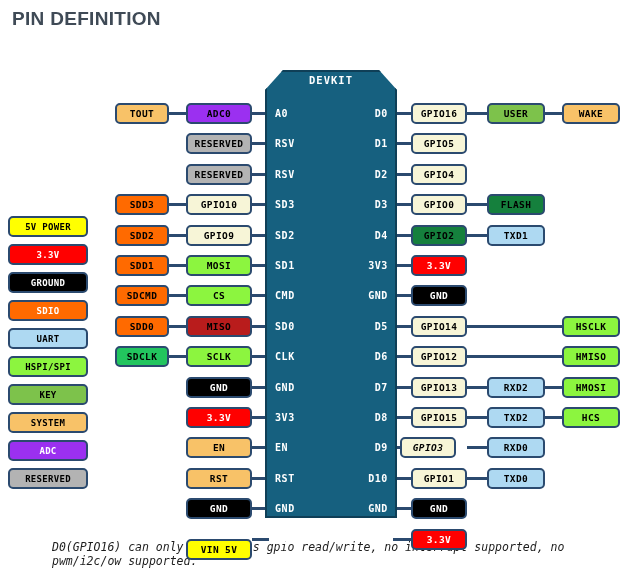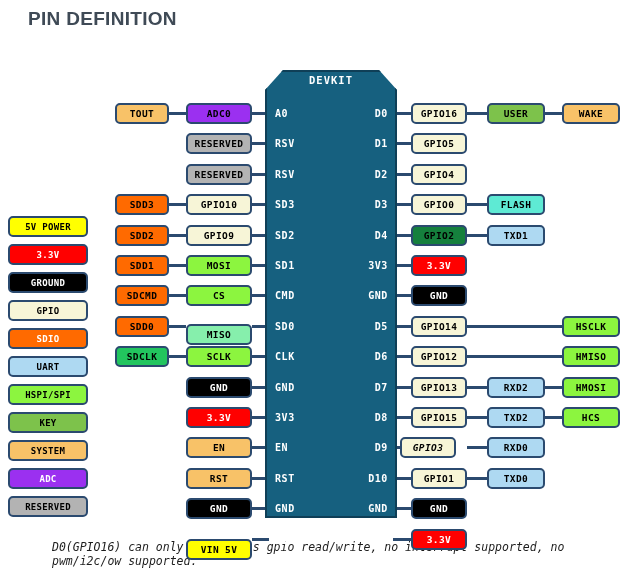--- a/index.html
+++ b/index.html
@@ -4,21 +4,21 @@
 <style>
   html,body{margin:0;padding:0;}
   body{
     width:640px;height:569px;background:#ffffff;
     font-family:"DejaVu Sans Mono","Liberation Mono",monospace;
     position:relative;overflow:hidden;
   }
   #page-title{
     position:absolute;left:12px;top:8px;
     font-family:"Liberation Sans","DejaVu Sans",sans-serif;
-    font-size:19px;font-weight:bold;color:#3f4a56;letter-spacing:.3px;margin-left:16px;
+    font-size:19px;font-weight:bold;color:#3f4a56;letter-spacing:.3px;
   }
   
   .box{
     position:absolute;box-sizing:border-box;
     height:21px;border:2px solid #2b4a6f;border-radius:5px;
     display:flex;align-items:center;justify-content:center;
     font-size:9.5px;font-weight:bold;letter-spacing:.4px;
     font-family:"DejaVu Sans Mono","Liberation Mono",monospace;
     white-space:nowrap;z-index:3;text-align:center;
   }
@@ -156,33 +156,33 @@
       <div class="box" style="left: 411px; width: 56px; top: 103px; background: rgb(247, 245, 215); color: rgb(0, 0, 0);">GPIO16</div>
       <div class="box" style="left: 487px; width: 58px; top: 103px; background: rgb(125, 194, 75); color: rgb(0, 0, 0);">USER</div>
       <div class="box" style="left: 562px; width: 58px; top: 103px; background: rgb(248, 194, 104); color: rgb(0, 0, 0);">WAKE</div>
       <div class="box" style="left: 186px; width: 66px; top: 133.4px; background: rgb(179, 179, 179); color: rgb(0, 0, 0);">RESERVED</div>
       <div class="box" style="left: 411px; width: 56px; top: 133.4px; background: rgb(247, 245, 215); color: rgb(0, 0, 0);">GPIO5</div>
       <div class="box" style="left: 186px; width: 66px; top: 163.8px; background: rgb(179, 179, 179); color: rgb(0, 0, 0);">RESERVED</div>
       <div class="box" style="left: 411px; width: 56px; top: 163.8px; background: rgb(247, 245, 215); color: rgb(0, 0, 0);">GPIO4</div>
       <div class="box" style="left: 115px; width: 54px; top: 194.2px; background: rgb(255, 106, 0); color: rgb(0, 0, 0);">SDD3</div>
       <div class="box" style="left: 186px; width: 66px; top: 194.2px; background: rgb(247, 245, 215); color: rgb(0, 0, 0);">GPIO10</div>
       <div class="box" style="left: 411px; width: 56px; top: 194.2px; background: rgb(247, 245, 215); color: rgb(0, 0, 0);">GPIO0</div>
-      <div class="box" style="left: 487px; width: 58px; top: 194.2px; background: #5eead4; color: rgb(0, 0, 0);">FLASH</div>
+      <div class="box" style="left: 487px; width: 58px; top: 194.2px; background: #15803d; color: rgb(0, 0, 0);">FLASH</div>
       <div class="box" style="left: 115px; width: 54px; top: 224.6px; background: rgb(255, 106, 0); color: rgb(0, 0, 0);">SDD2</div>
       <div class="box" style="left: 186px; width: 66px; top: 224.6px; background: rgb(247, 245, 215); color: rgb(0, 0, 0);">GPIO9</div>
       <div class="box" style="left: 411px; width: 56px; top: 224.6px; background: #15803d; color: rgb(0, 0, 0);">GPIO2</div>
       <div class="box" style="left: 487px; width: 58px; top: 224.6px; background: rgb(174, 217, 242); color: rgb(0, 0, 0);">TXD1</div>
       <div class="box" style="left: 115px; width: 54px; top: 255px; background: rgb(255, 106, 0); color: rgb(0, 0, 0);">SDD1</div>
       <div class="box" style="left: 186px; width: 66px; top: 255px; background: rgb(140, 245, 63); color: rgb(0, 0, 0);">MOSI</div>
       <div class="box" style="left: 411px; width: 56px; top: 255px; background: rgb(255, 0, 0); color: rgb(255, 255, 255);">3.3V</div>
       <div class="box" style="left: 115px; width: 54px; top: 285.4px; background: rgb(255, 106, 0); color: rgb(0, 0, 0);">SDCMD</div>
       <div class="box" style="left: 186px; width: 66px; top: 285.4px; background: rgb(140, 245, 63); color: rgb(0, 0, 0);">CS</div>
       <div class="box" style="left: 411px; width: 56px; top: 285.4px; background: rgb(0, 0, 0); color: rgb(255, 255, 255);">GND</div>
       <div class="box" style="left: 115px; width: 54px; top: 315.8px; background: rgb(255, 106, 0); color: rgb(0, 0, 0);">SDD0</div>
-      <div class="box" style="left: 186px; width: 66px; top: 315.8px; background: #86efac; color: rgb(0, 0, 0); margin-top: 8px;">MISO</div>
+      <div class="box" style="left: 186px; width: 66px; top: 315.8px; background: #b91c1c; color: rgb(0, 0, 0);">MISO</div>
       <div class="box" style="left: 411px; width: 56px; top: 315.8px; background: rgb(247, 245, 215); color: rgb(0, 0, 0);">GPIO14</div>
       <div class="box" style="left: 562px; width: 58px; top: 315.8px; background: rgb(140, 245, 63); color: rgb(0, 0, 0);">HSCLK</div>
       <div class="box" style="left: 115px; width: 54px; top: 346.2px; background: #22c55e; color: rgb(0, 0, 0);">SDCLK</div>
       <div class="box" style="left: 186px; width: 66px; top: 346.2px; background: rgb(140, 245, 63); color: rgb(0, 0, 0);">SCLK</div>
       <div class="box" style="left: 411px; width: 56px; top: 346.2px; background: rgb(247, 245, 215); color: rgb(0, 0, 0);">GPIO12</div>
       <div class="box" style="left: 562px; width: 58px; top: 346.2px; background: rgb(140, 245, 63); color: rgb(0, 0, 0);">HMISO</div>
       <div class="box" style="left: 186px; width: 66px; top: 376.6px; background: rgb(0, 0, 0); color: rgb(255, 255, 255);">GND</div>
       <div class="box" style="left: 411px; width: 56px; top: 376.6px; background: rgb(247, 245, 215); color: rgb(0, 0, 0);">GPIO13</div>
       <div class="box" style="left: 487px; width: 58px; top: 376.6px; background: rgb(174, 217, 242); color: rgb(0, 0, 0);">RXD2</div>
       <div class="box" style="left: 562px; width: 58px; top: 376.6px; background: rgb(140, 245, 63); color: rgb(0, 0, 0);">HMOSI</div>
@@ -200,21 +200,20 @@
       <div class="box" style="left: 411px; width: 56px; top: 498.2px; background: rgb(0, 0, 0); color: rgb(255, 255, 255);">GND</div>
       <div class="box" style="left: 186px; width: 66px; top: 528.6px; background: rgb(255, 255, 0); color: rgb(0, 0, 0); margin-top: 10px;">VIN 5V</div>
       <div class="box" style="left: 411px; width: 56px; top: 528.6px; background: rgb(255, 0, 0); color: rgb(255, 255, 255);">3.3V</div>
     </div>
 </div>
 
 <div id="legend">
     <div class="lg" style="background: rgb(255, 255, 0); color: rgb(0, 0, 0);">5V POWER</div>
     <div class="lg" style="background: rgb(255, 0, 0); color: rgb(255, 255, 255);">3.3V</div>
     <div class="lg" style="background: rgb(0, 0, 0); color: rgb(255, 255, 255);">GROUND</div>
-    <div class="lg" style="background: rgb(247, 245, 215); color: rgb(0, 0, 0);">GPIO</div>
     <div class="lg" style="background: rgb(255, 106, 0); color: rgb(255, 255, 255);">SDIO</div>
     <div class="lg" style="background: rgb(174, 217, 242); color: rgb(0, 0, 0);">UART</div>
     <div class="lg" style="background: rgb(140, 245, 63); color: rgb(0, 0, 0);">HSPI/SPI</div>
     <div class="lg" style="background: rgb(125, 194, 75); color: rgb(0, 0, 0);">KEY</div>
     <div class="lg" style="background: rgb(248, 194, 104); color: rgb(0, 0, 0);">SYSTEM</div>
     <div class="lg" style="background: rgb(155, 48, 240); color: rgb(255, 255, 255);">ADC</div>
     <div class="lg" style="background: rgb(179, 179, 179); color: rgb(0, 0, 0);">RESERVED</div>
   </div>
 
 <div id="footnote">D0(GPIO16) can only be used as gpio read/write, no interrupt supported, no pwm/i2c/ow supported.</div>

